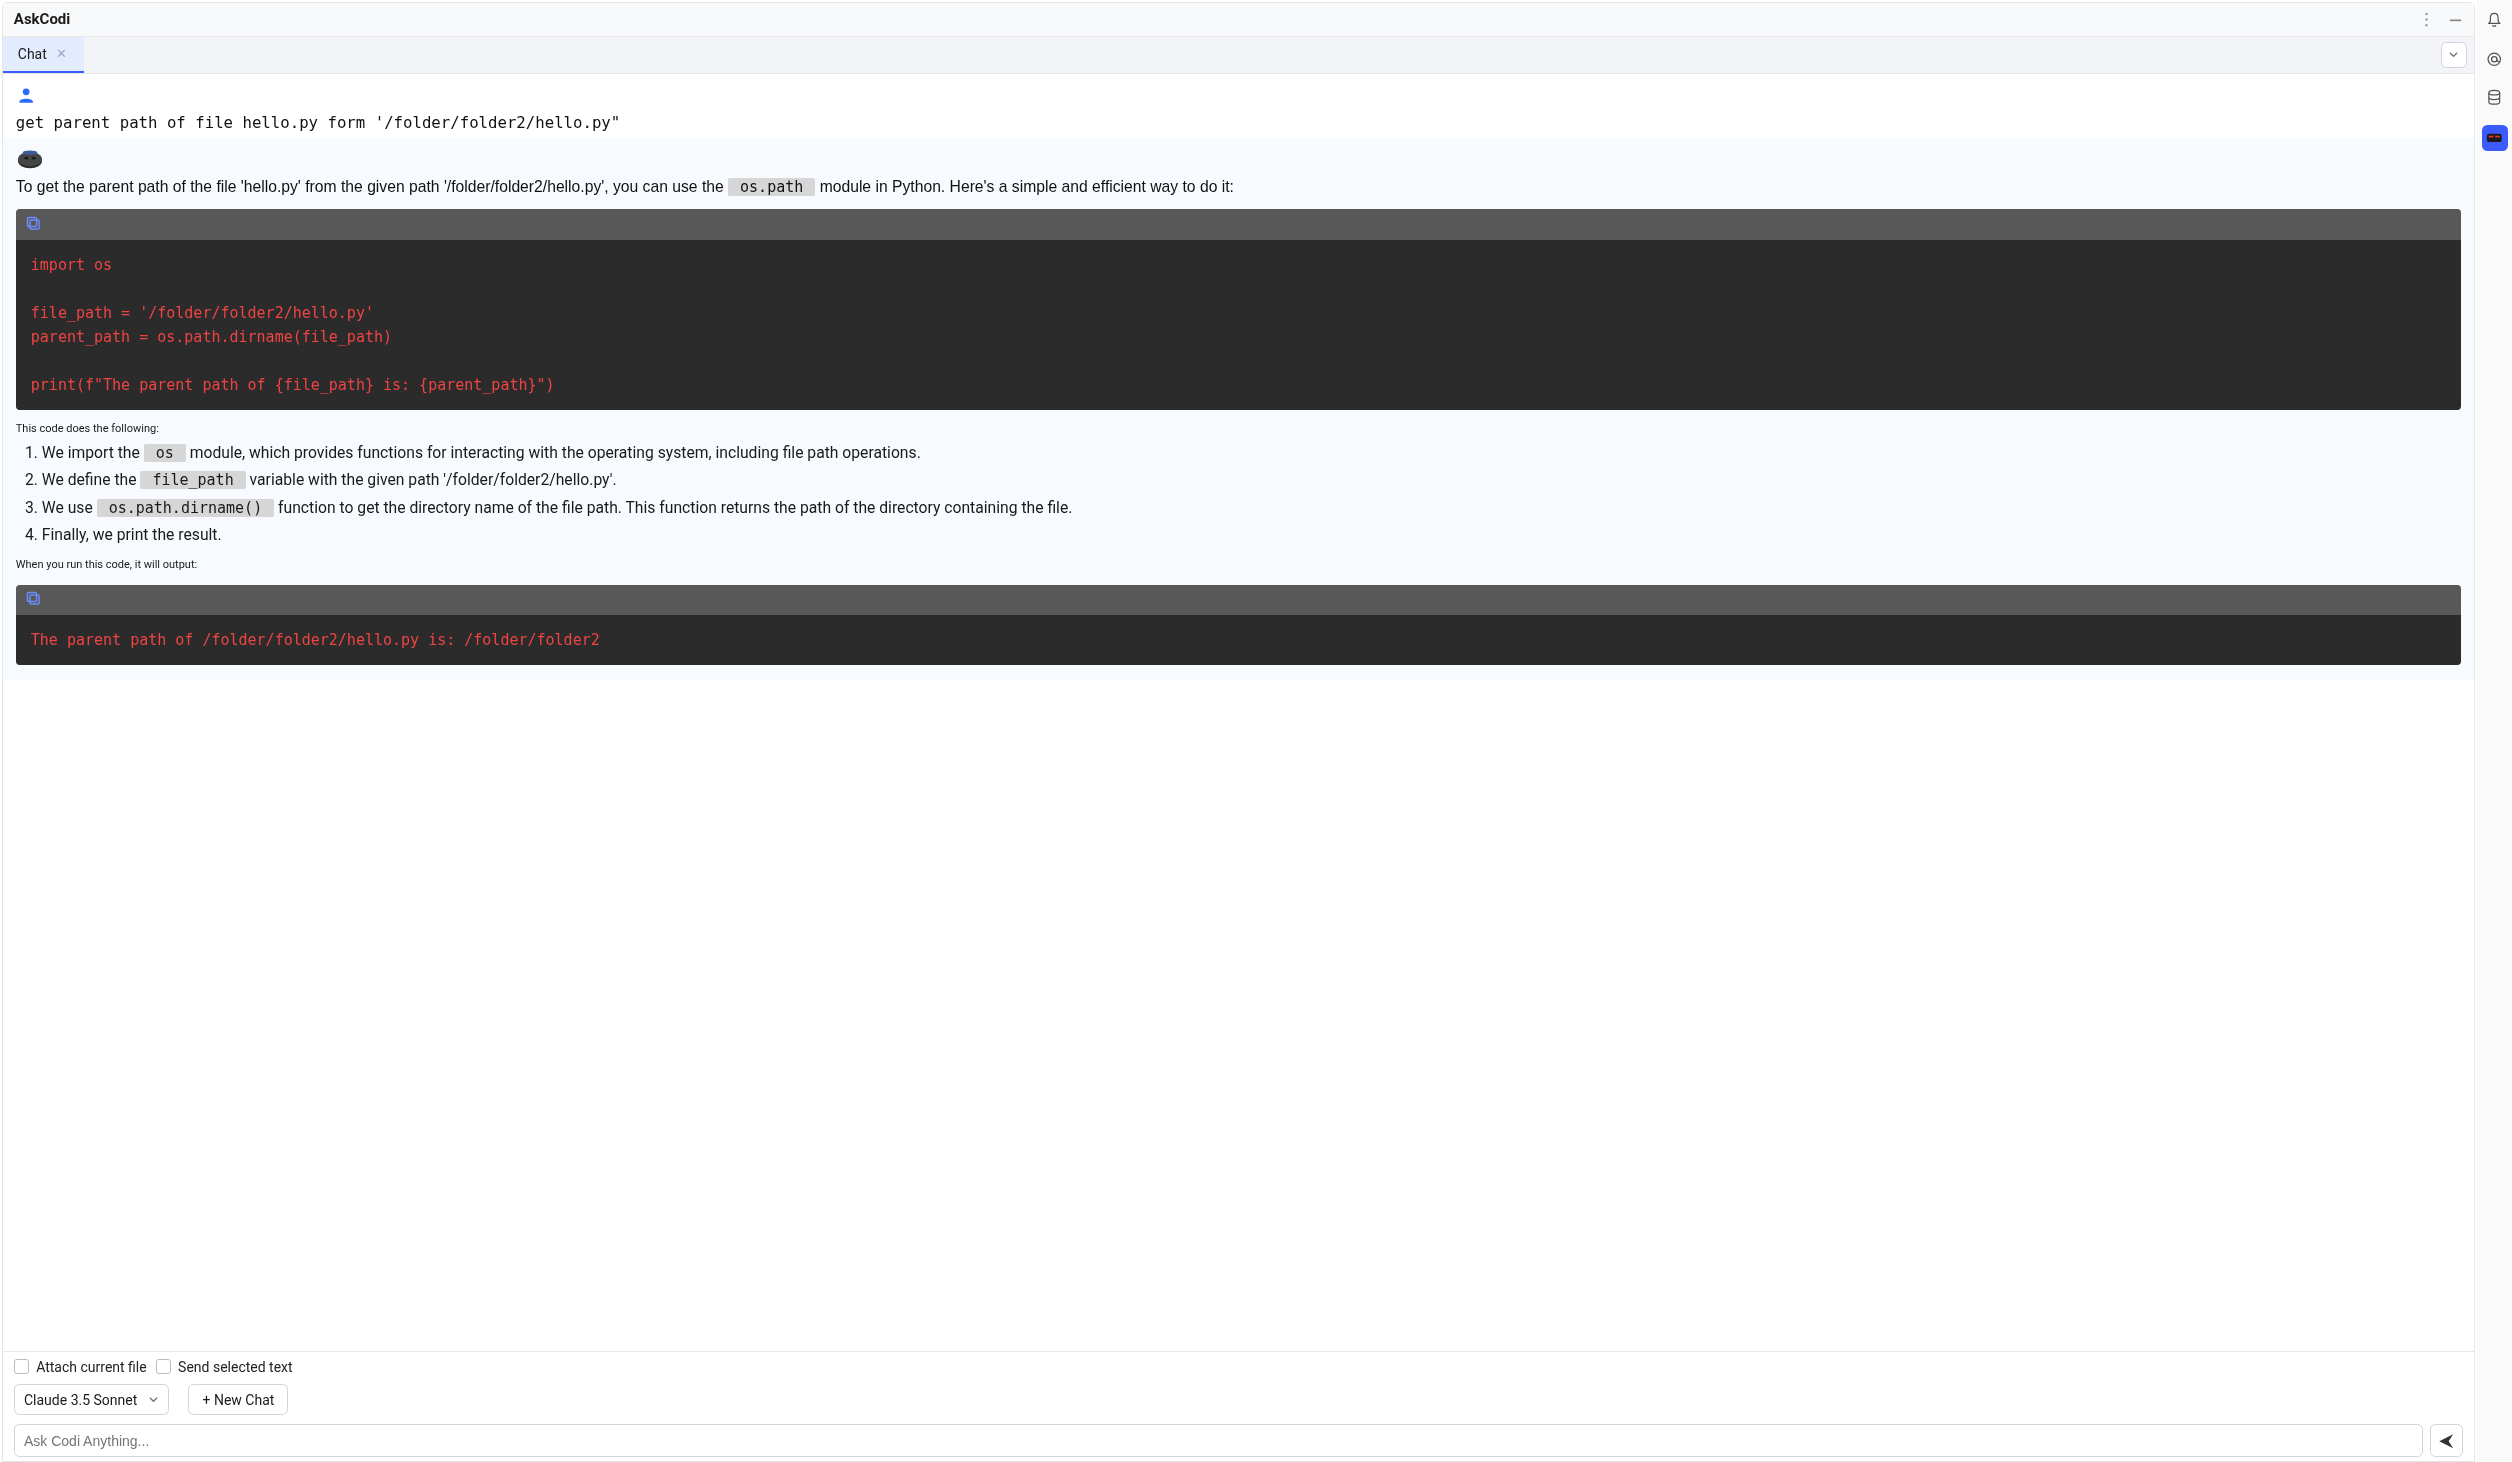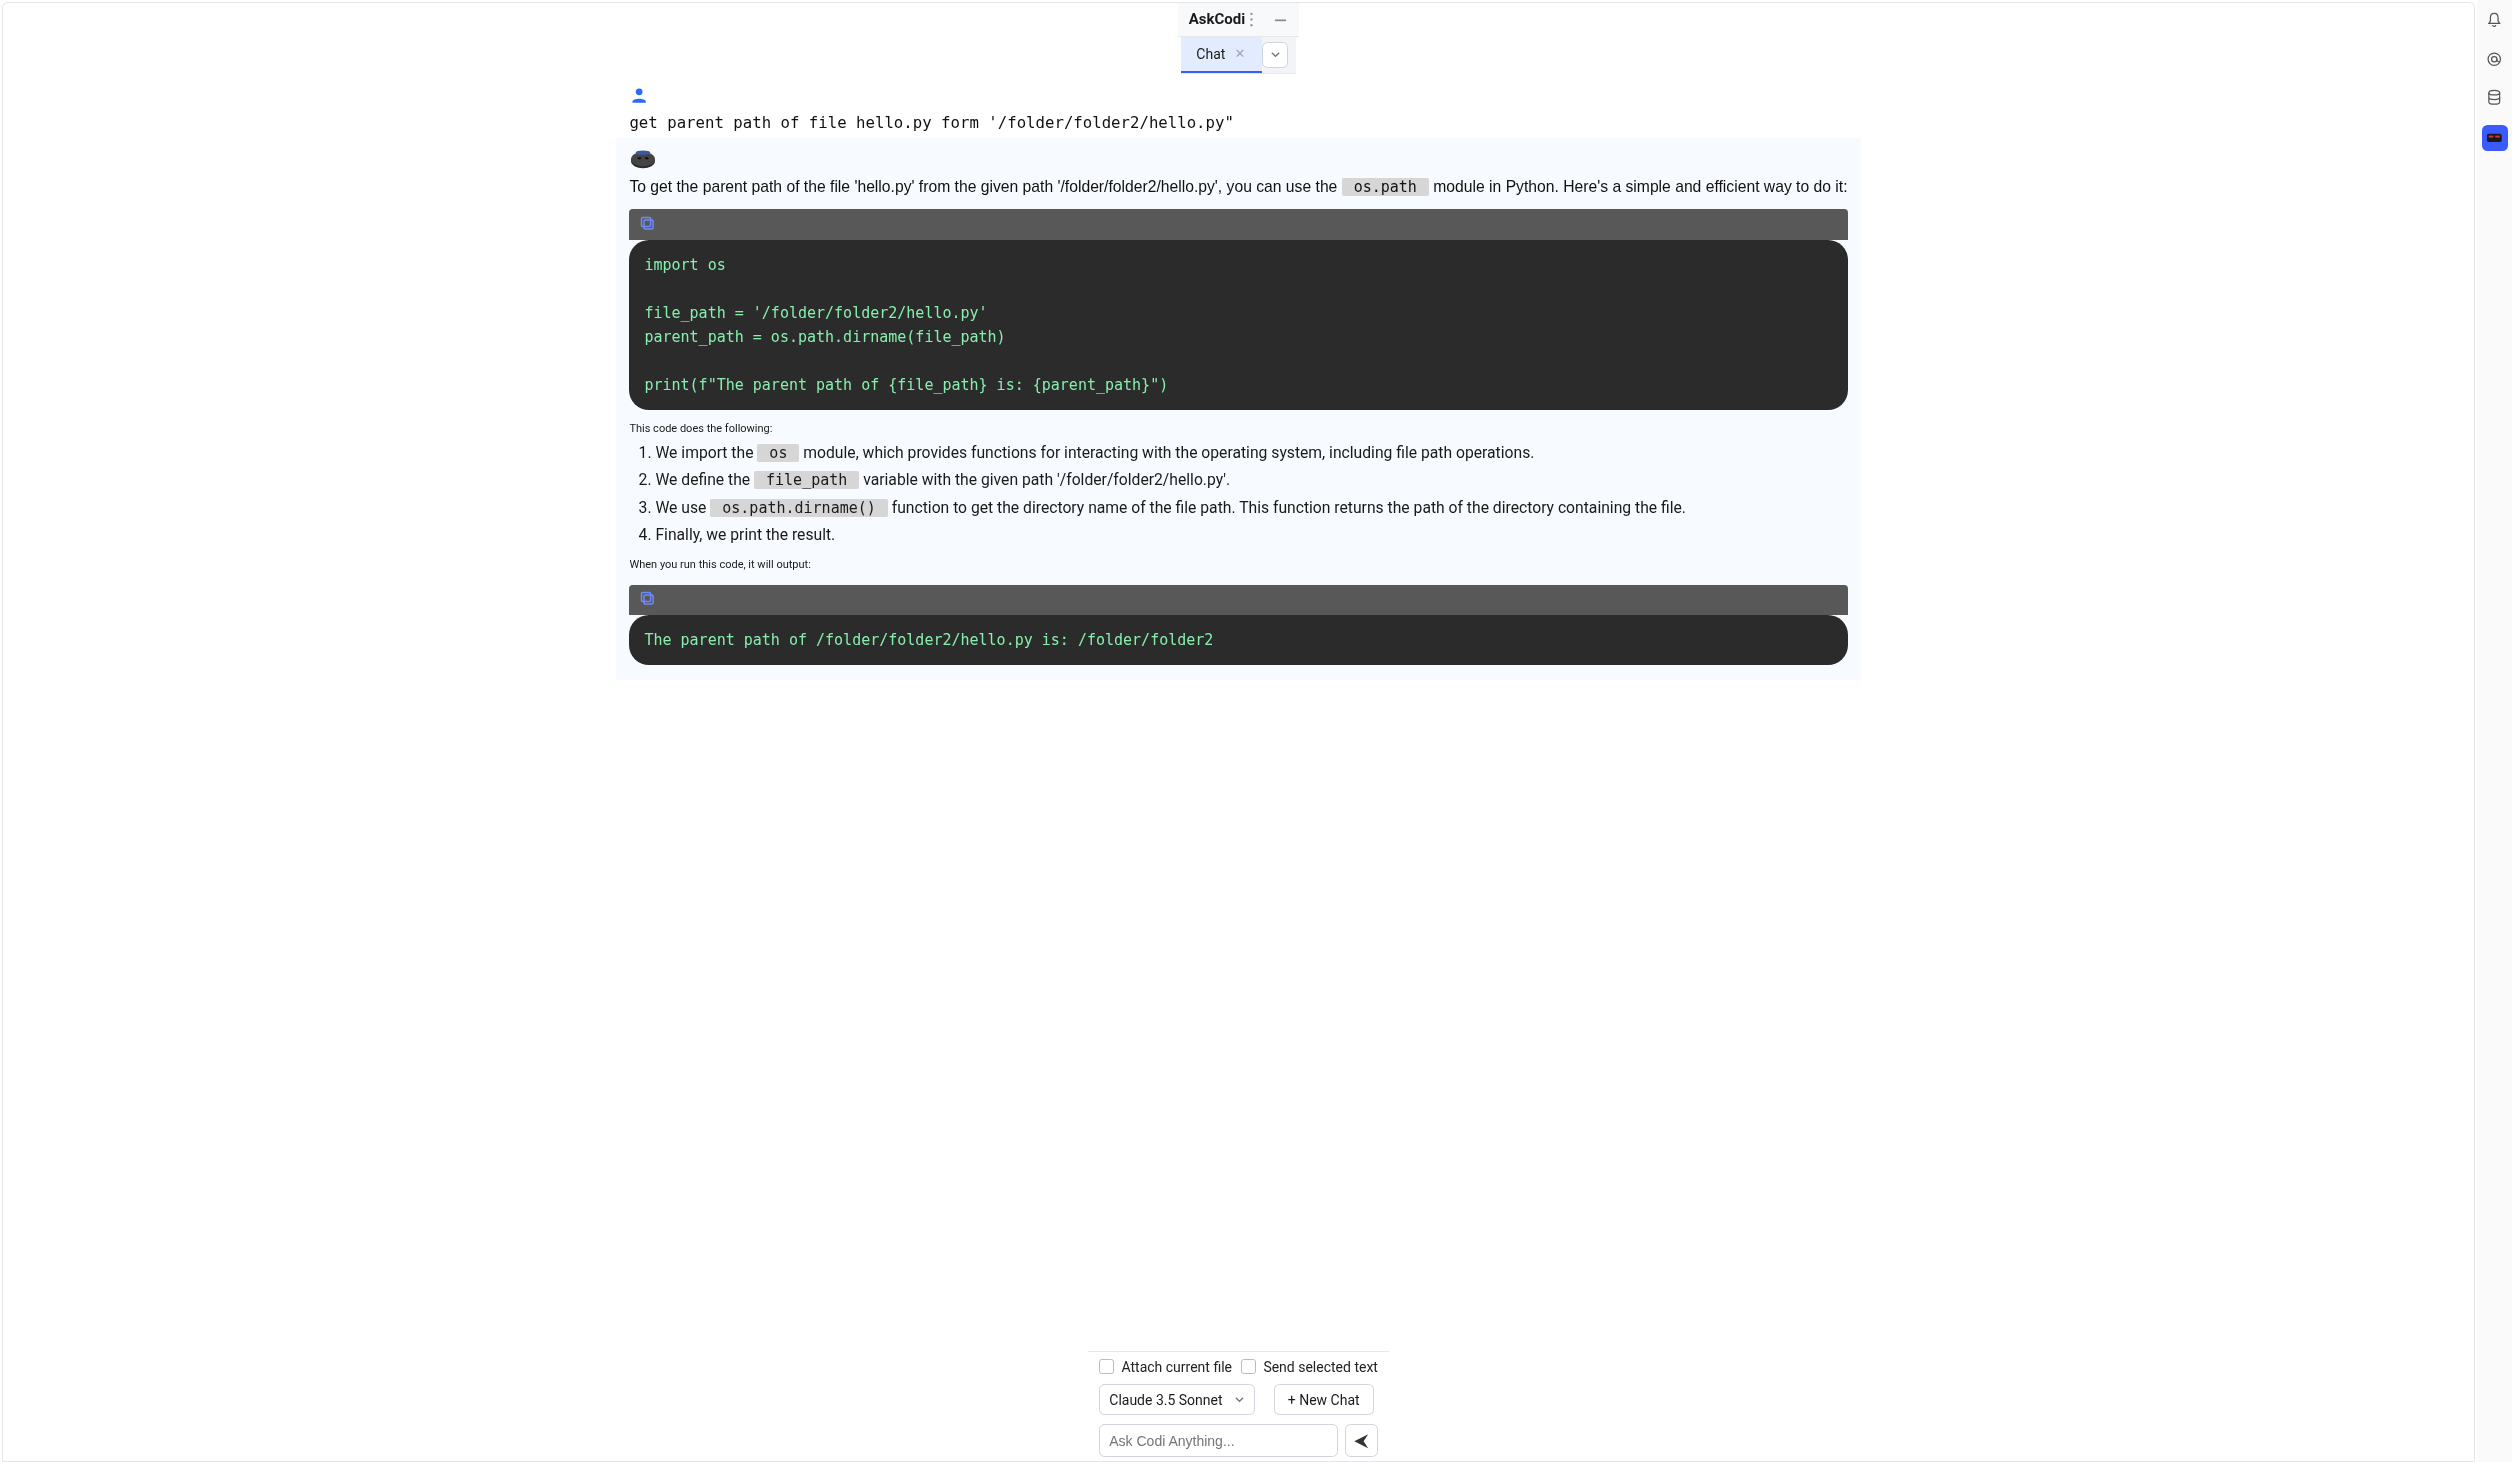--- a/index.html
+++ b/index.html
@@ -11,21 +11,20 @@
     overflow: hidden;
   }
   .app { display: flex; width: 100vw; height: 100vh; }
   .main-col {
     flex: 1;
     display: flex;
     flex-direction: column;
     border: 0.9px solid #e5e5e5;
     border-radius: 5.5px 5.5px 0 0;
     margin: 1.8px 1.8px 0 1.8px;
-    align-items: center;
   }
   .right-rail {
     width: 35px;
     display: flex;
     flex-direction: column;
     align-items: center;
     padding-top: 9.2px;
     gap: 16.6px;
     background: #fafafa;
   }
@@ -107,28 +106,27 @@
     background: #585858;
     padding: 5.5px 9.2px;
   }
   .copy-btn {
     color: #6b8bff;
     cursor: pointer;
     display: inline-flex;
   }
   .code-body {
     background: #2b2b2b;
-    color: #86efac;
+    color: #ef4444;
     font-family: ui-monospace, Menlo, Consolas, monospace;
     font-size: 15px;
     padding: 13px 15px;
     white-space: pre;
     line-height: 1.6;
     overflow-x: auto;
-    border-radius: 20px;
   }
   .list { padding-left: 26px; margin-top: 3.7px; }
   .list li { margin-bottom: 3.7px; font-size: 15.7px; line-height:1.5;}
   .para { font-size: 11px; line-height:1.5; margin-top: 11px; }
   .bottom-bar {
     border-top: 0.9px solid #e8e8e8;
     background: #fff;
     padding: 7.4px 11px 3.7px 11px;
   }
   .check-row { display: flex; gap: 9px; align-items: center; margin-bottom: 9.2px; }

